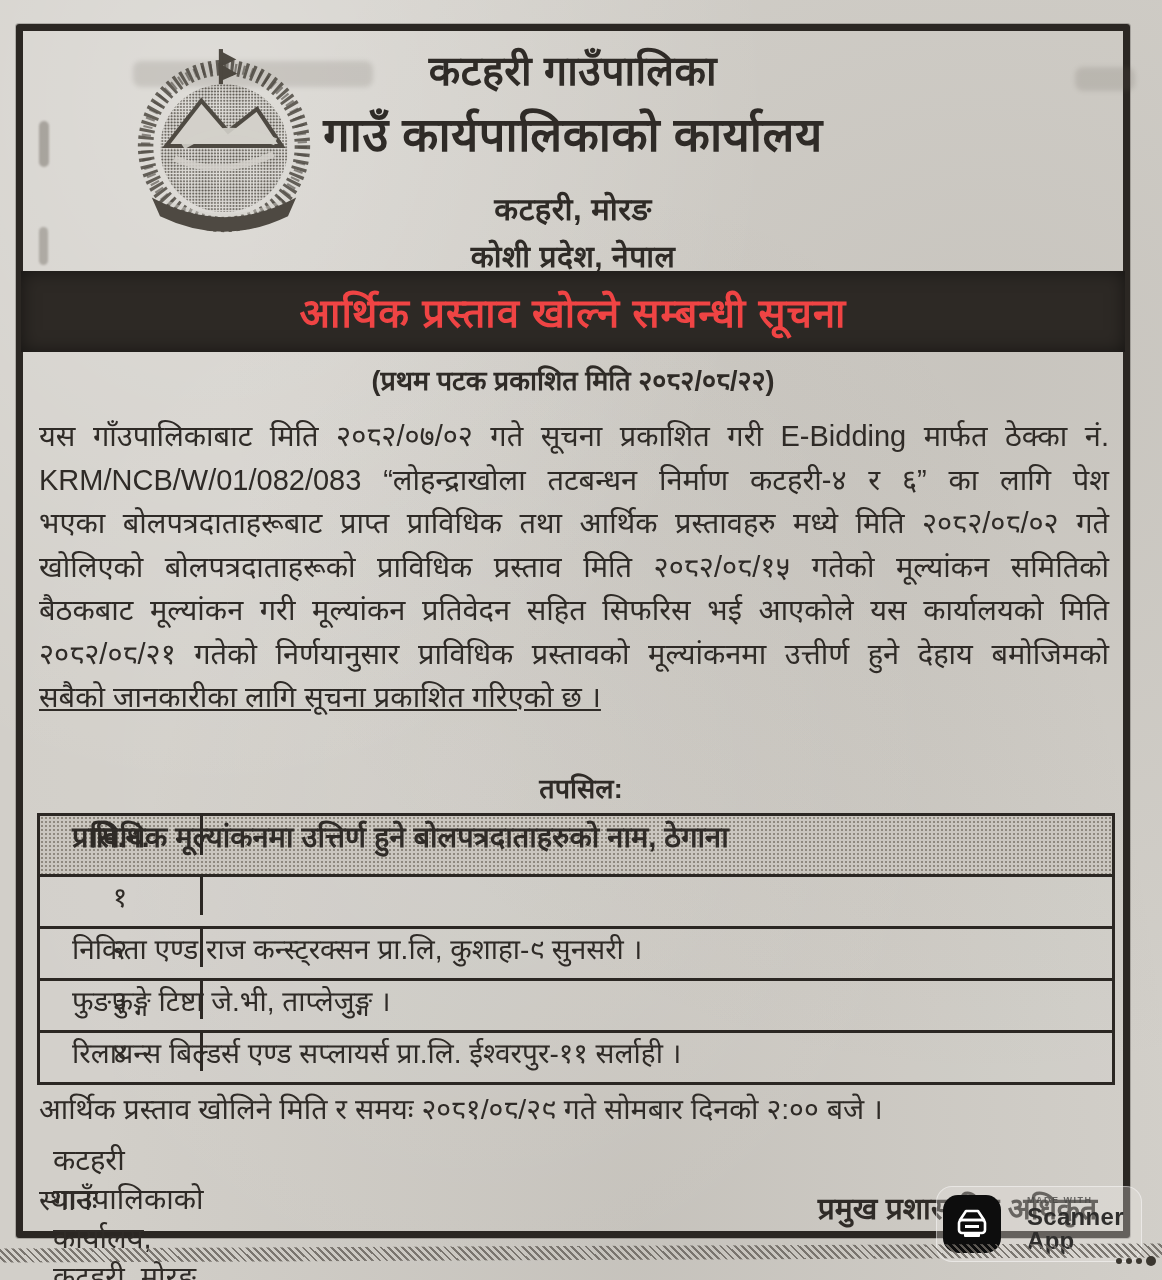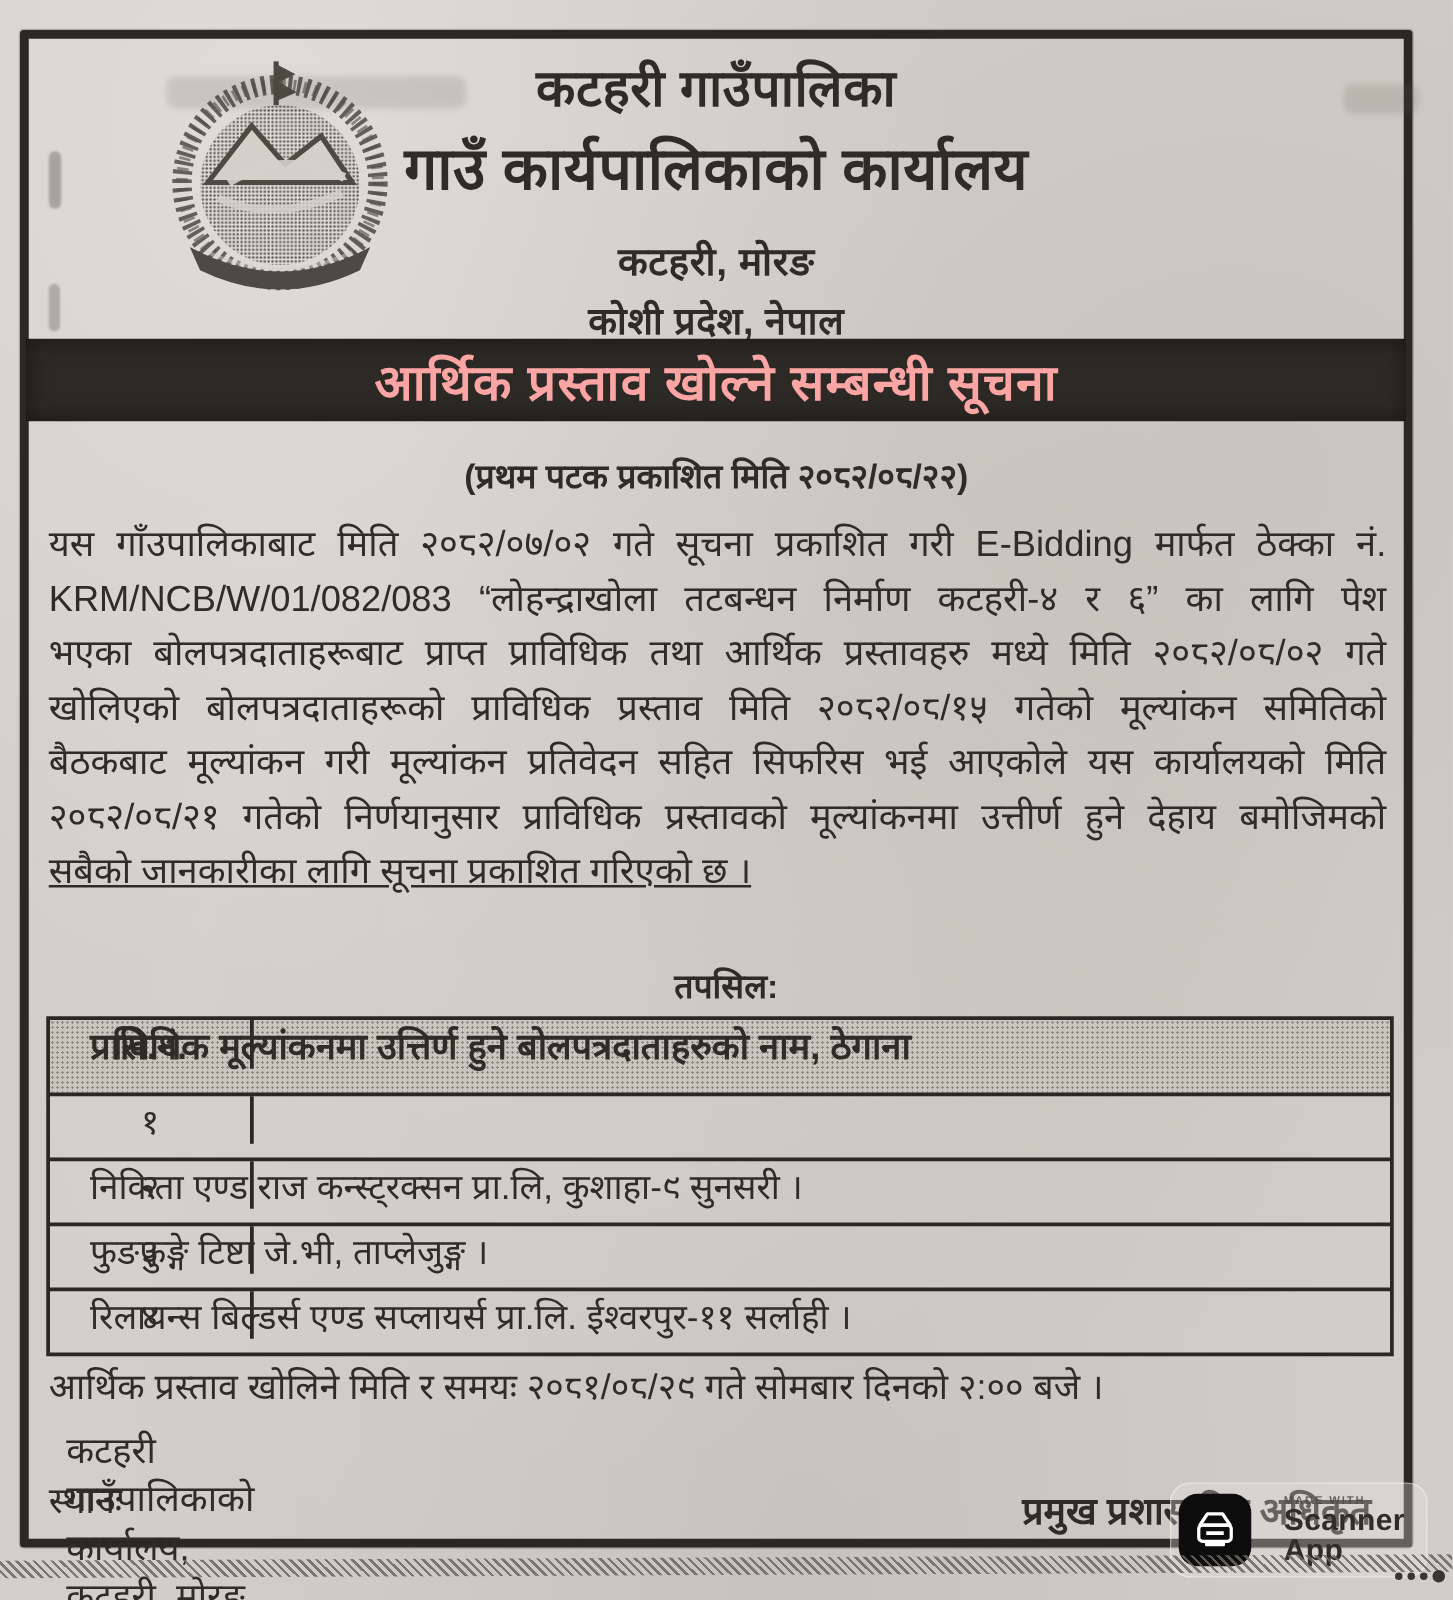--- a/index.html
+++ b/index.html
@@ -26,23 +26,23 @@
   }
   .frame *{position:absolute;}
   
   .emblem{left:96px;top:16px;width:210px;height:196px;opacity:.88;filter:blur(.4px);}
   .t-center{left:0;right:0;text-align:center;font-weight:bold;letter-spacing:.5px;}
   .title1{top:10px;font-size:41px;}
   .title2{top:70px;font-size:47px;}
   .title3{top:156px;font-size:31px;}
   .title4{top:204px;font-size:30px;}
   .banner{
-    left:-2px;right:-2px;top:240px;height:66px;background:#2d2925;
+    left:-2px;right:-2px;top:240px;height:81px;background:#2d2925;
     display:flex;align-items:center;justify-content:center;
-    color:#fca5a5;font-size:40px;font-weight:bold;letter-spacing:1px;
+    color:#ef4444;font-size:40px;font-weight:bold;letter-spacing:1px;
     box-shadow:inset 0 0 18px rgba(0,0,0,.5);
   }
   .publine{top:330px;left:0;right:0;text-align:center;font-weight:bold;font-size:27px;}
   
   .para{top:384px;left:16px;right:14px;font-size:29px;line-height:43.5px;}
   .para .jline{position:static;text-align:justify;text-align-last:justify;white-space:normal;}
   .para .jline.last{text-align:left;text-align-last:left;text-decoration:underline;}
   .tapasil{top:738px;left:16px;right:0;text-align:center;font-weight:bold;font-size:27px;}
   
   .table{

